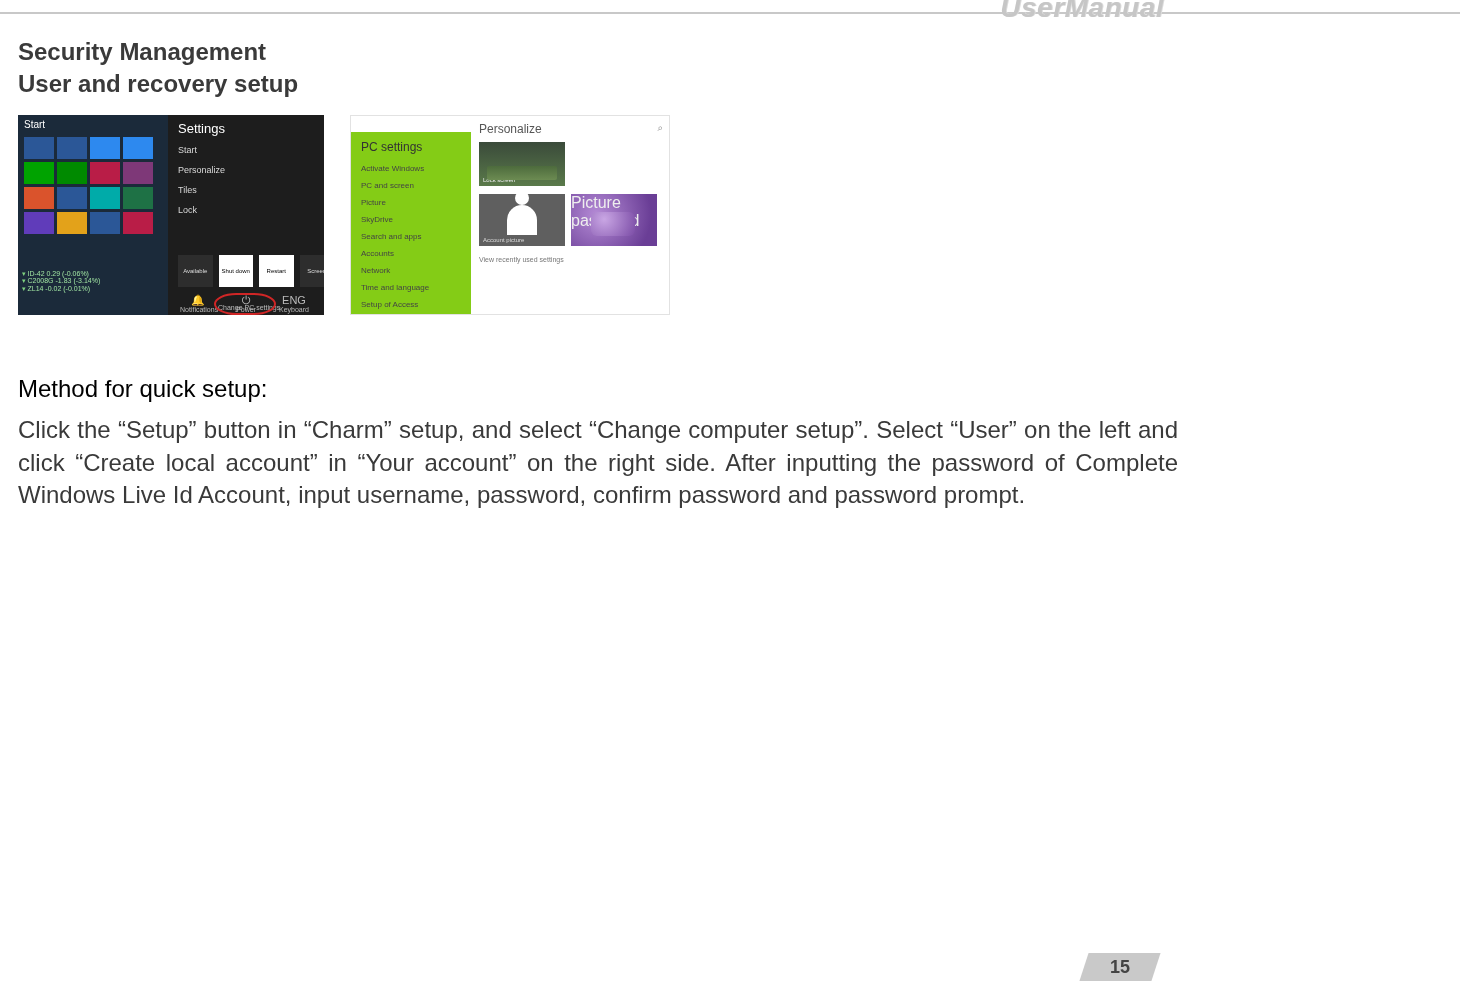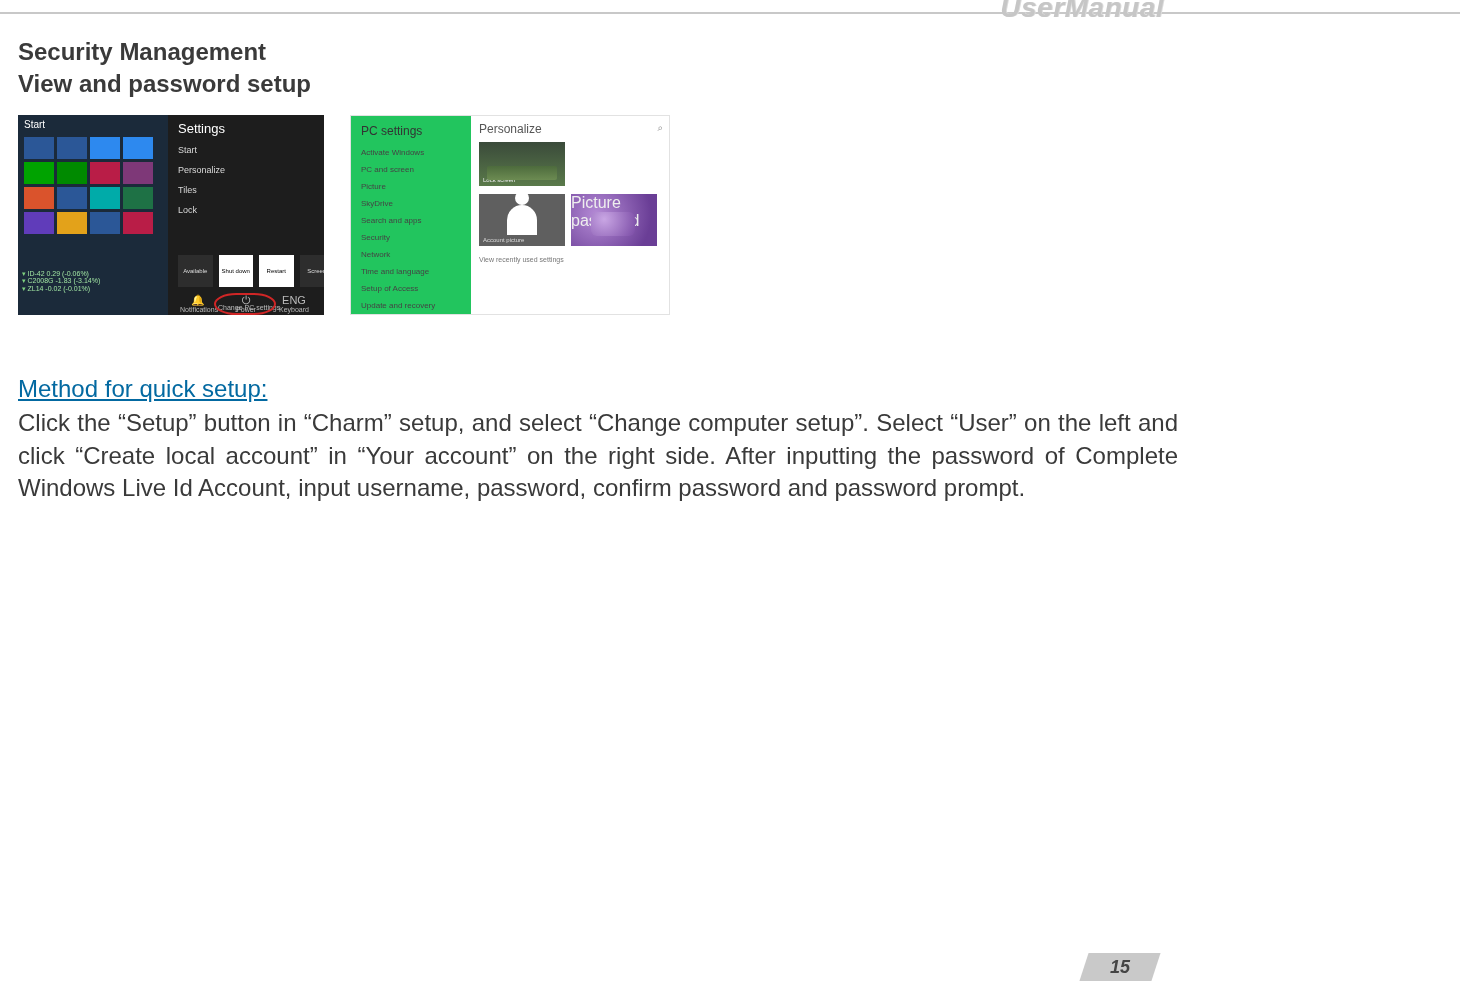--- a/index.html
+++ b/index.html
@@ -192,24 +192,24 @@
     width: 320px;
     height: 200px;
     background: #ffffff;
     border: 1px solid #e2e2e2;
     position: relative;
     overflow: hidden;
   }
   .shot2 .left-nav {
     position: absolute;
     left: 0;
-    top: 0;
+    top: 16px;
     width: 120px;
     height: 100%;
-    background: #22c55e;
+    background: #84cc16;
     border-right: 2px solid #6d28d9;
   }
   .shot2 .nav-title {
     font-size: 12px;
     color: #333;
     padding: 8px 10px 6px 10px;
     font-weight: 400;
   }
   .nav-items {
     display: flex;
@@ -326,59 +326,57 @@
   
   .body-text {
     margin-top: 58px;
     font-size: 24px;
     color: #3a3a3a;
     line-height: 1.35;
     text-align: justify;
   }
   .method-h {
     font-size: 24px;
-    color: #0369a1;
-    margin-bottom: 2px;
-    text-decoration: underline;
+    color: #000000;
+    margin-bottom: 9px;
   }
   
   .footer {
     position: absolute;
     bottom: 12px;
     right: 40px;
     width: 72px;
     height: 28px;
     display: flex;
     align-items: center;
     justify-content: center;
   }
   .footer .bar {
     position: absolute;
     inset: 0;
     background: #c9c9c9;
     transform: skewX(-18deg);
   }
   .footer .num {
     position: relative;
-    font-style: italic;
     font-weight: 600;
     color: #444;
     font-size: 18px;
   }
 </style>
 </head>
 <body>
 
 <div class="page">
   <div class="header-rule"></div>
   <div class="header-brand">UserManual</div>
 
   <div class="content">
     <div class="h1">Security Management</div>
-    <div class="h1">View and password setup</div>
+    <div class="h1">User and recovery setup</div>
 
     <div class="screens-row">
 
       <div class="shot shot1">
         <div class="start-area">
           <div class="start-label">Start</div>
           <div class="tiles" id="tiles">
               <div class="tile" style="left: 0px; top: 0px; width: 30px; height: 22px; background: rgb(43, 87, 151);"></div>
               <div class="tile" style="left: 33px; top: 0px; width: 30px; height: 22px; background: rgb(43, 87, 151);"></div>
               <div class="tile" style="left: 66px; top: 0px; width: 30px; height: 22px; background: rgb(45, 137, 239);"></div>
@@ -428,21 +426,21 @@
 
       <div class="shot shot2">
         <div class="left-nav">
           <div class="nav-title">PC settings</div>
           <div class="nav-items" id="nav-items">
               <div class="nav-item">Activate Windows</div>
               <div class="nav-item">PC and screen</div>
               <div class="nav-item">Picture</div>
               <div class="nav-item">SkyDrive</div>
               <div class="nav-item">Search and apps</div>
-              <div class="nav-item">Security</div>
+              <div class="nav-item">Accounts</div>
               <div class="nav-item">Network</div>
               <div class="nav-item">Time and language</div>
               <div class="nav-item">Setup of Access</div>
               <div class="nav-item">Update and recovery</div>
             </div>
         </div>
         <div class="right-pane">
           <div class="search-dot">⌕</div>
           <div class="pers-title">Personalize</div>
           <div class="thumb-row">

